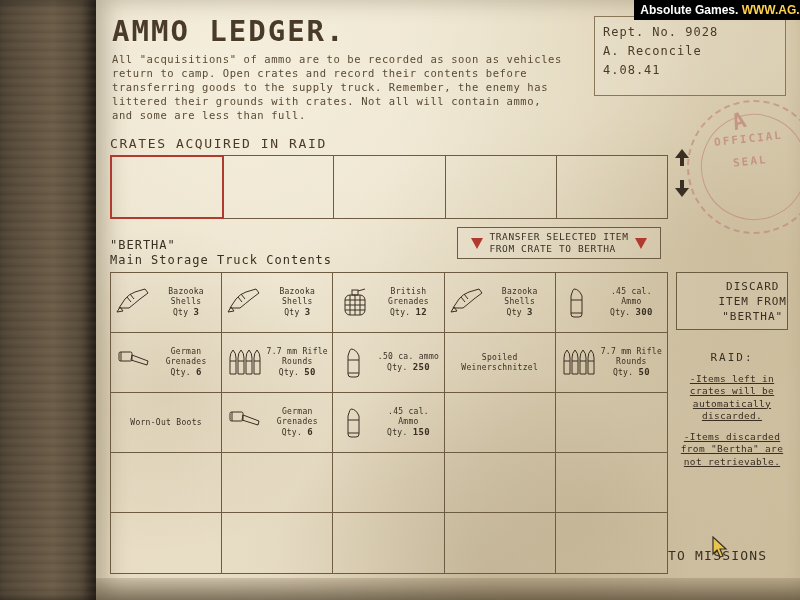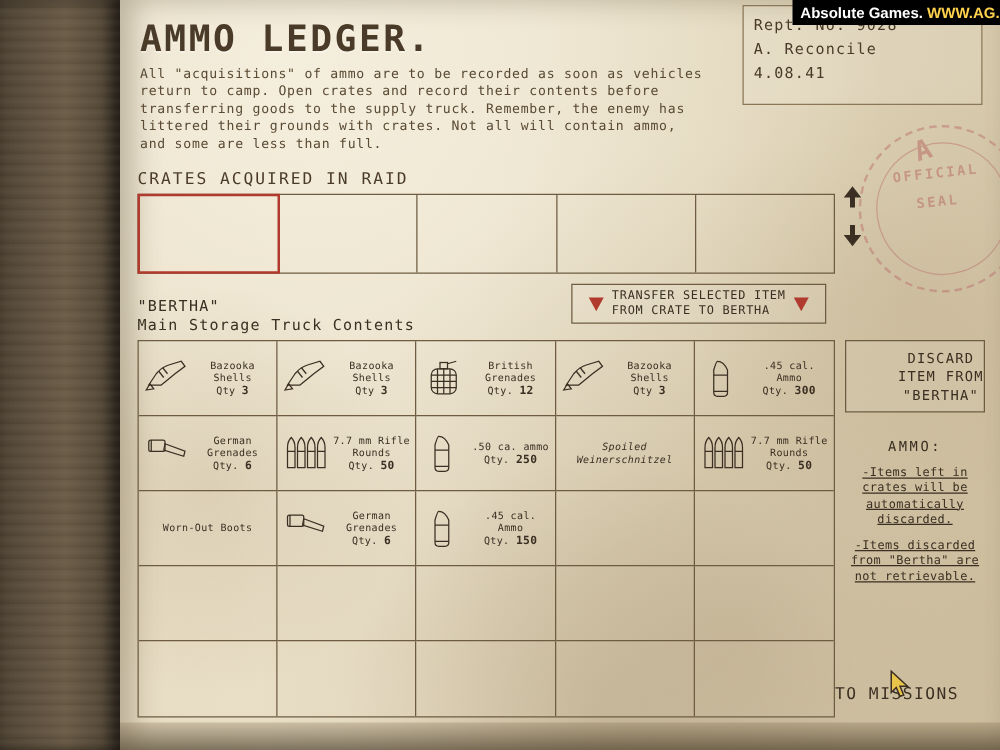--- a/index.html
+++ b/index.html
@@ -81,21 +81,21 @@
     position: absolute;
     left: 112px; top: 52px; width: 450px;
     font-size: 10.5px;
     line-height: 14px;
     color: #5a4a33;
     letter-spacing: 0.6px;
   }
   
   .report-box {
     position: absolute;
-    left: 594px; top: 4px; width: 192px; height: 80px;
+    left: 594px; top: 16px; width: 192px; height: 80px;
     border: 1px solid #8a7757;
     background: rgba(255,255,255,0.10);
     padding: 6px 8px;
     box-sizing: border-box;
     font-size: 12px;
     line-height: 19px;
     color: #4a3b28;
     letter-spacing: 1px;
   }
   
@@ -456,21 +456,21 @@
             <path d="M11 14 L22 14" fill="none" stroke="#3a2f22" stroke-width="1"></path>
             <path d="M11 27 L22 27" fill="none" stroke="#3a2f22" stroke-width="1"></path>
           </svg>
         </div>
         <div class="cell-txt">
           <div>.50 ca. ammo</div>
           <div><span>Qty.</span> <b>250</b></div>
         </div>
       </div>
       <div class="cell">
-        <div class="cell-txt" style="width: 100%; font-style: italic;">
+        <div class="cell-txt" style="width: 100%;">
           <div>Spoiled Weinerschnitzel</div>
         </div>
       </div>
       <div class="cell">
         <div class="cell-ico">
           <svg width="38" height="34" viewBox="0 0 38 34">
             <path d="M7 4 Q10 7 10 12 L10 28 L4 28 L4 12 Q4 7 7 4 Z" fill="none" stroke="#3a2f22" stroke-width="1"></path>
             <path d="M4 15 L10 15" fill="none" stroke="#3a2f22" stroke-width="1"></path>
             <path d="M15 4 Q18 7 18 12 L18 28 L12 28 L12 12 Q12 7 15 4 Z" fill="none" stroke="#3a2f22" stroke-width="1"></path>
             <path d="M12 15 L18 15" fill="none" stroke="#3a2f22" stroke-width="1"></path>
@@ -556,21 +556,21 @@
 
   <div class="discard">
     <span>
       <span>DISCARD</span><br>
       <span>ITEM FROM</span><br>
       <span>"BERTHA"</span>
     </span>
   </div>
 
   <div class="note">
-    <div class="note-title">AMMO:</div>
+    <div class="note-title">RAID:</div>
     <p>-Items left in crates will be automatically discarded.</p>
     <p>-Items discarded from "Bertha" are not retrievable.</p>
   </div>
 
   <div class="to-missions">TO MISSIONS</div>
 
   <div class="cursor">
     <svg width="18" height="24" viewBox="0 0 18 24">
       <polygon points="1,1 1,18 5,14 8,21 11,20 8,13 14,13" fill="#e8c44a" stroke="#3a2f22" stroke-width="1.2"></polygon>
     </svg>

